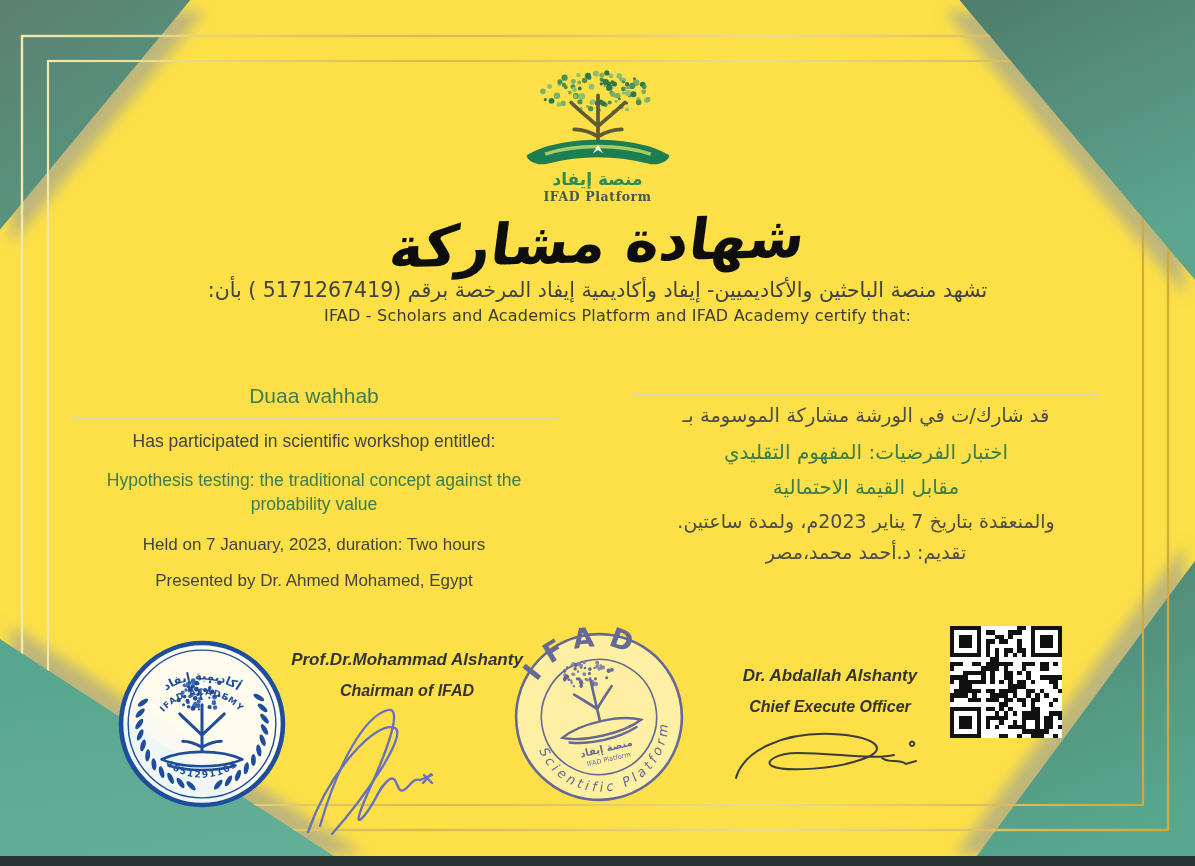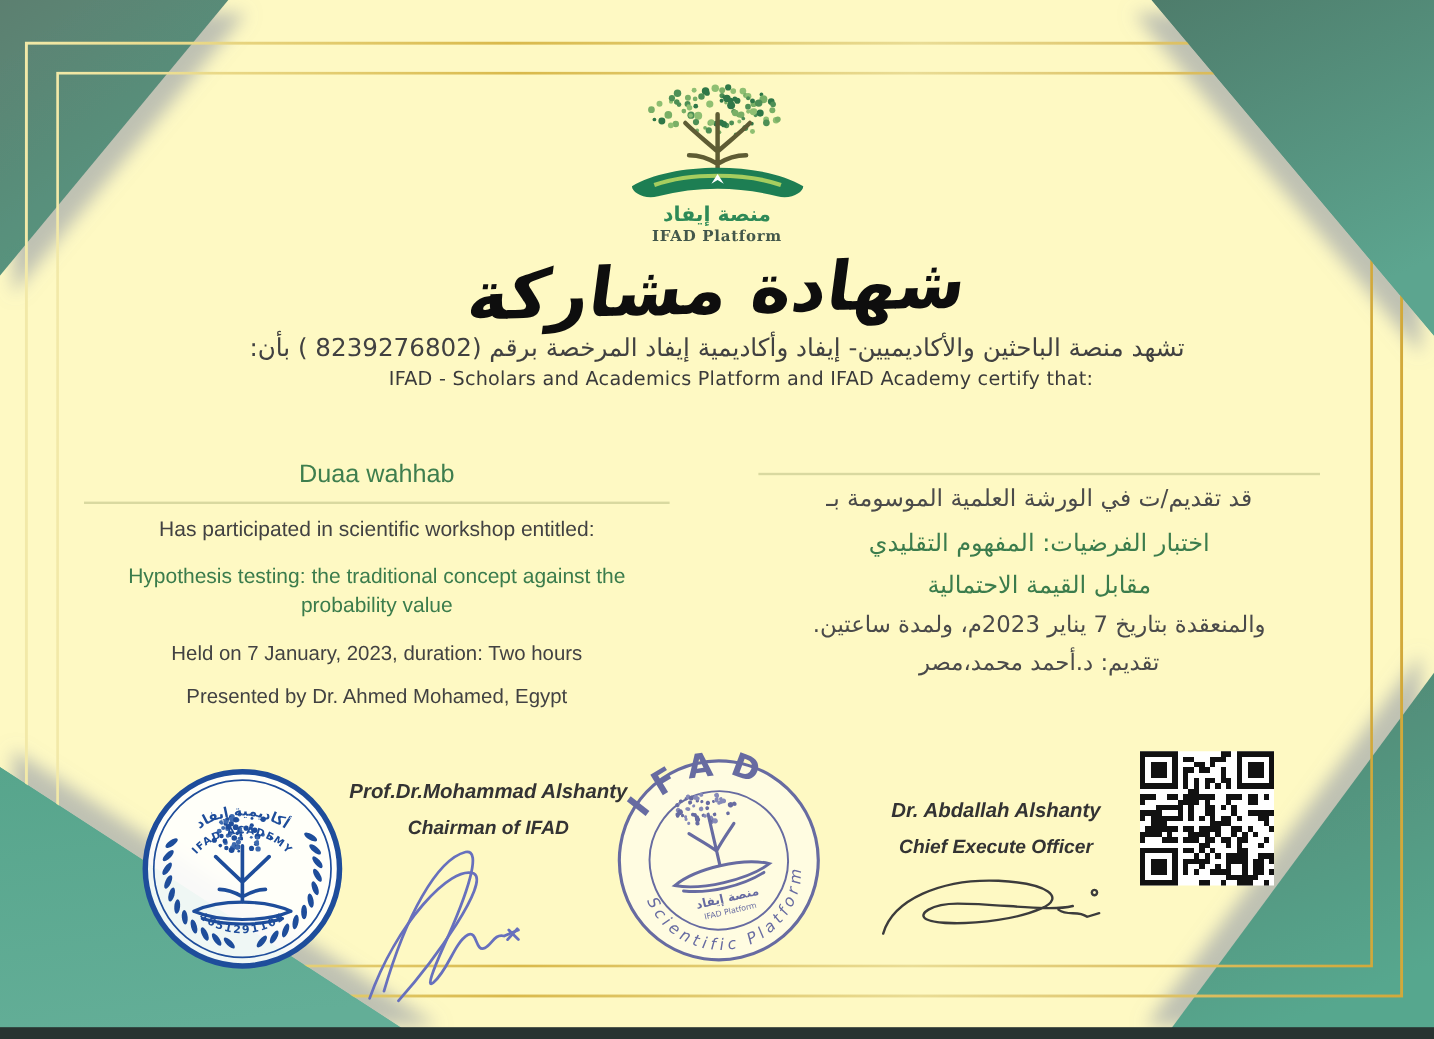--- a/index.html
+++ b/index.html
@@ -1,16 +1,16 @@
 <!DOCTYPE html>
 <html><head>
 <meta charset="utf-8">
 <style>
   html,body{margin:0;padding:0;background:#888;}
-  .stage{width:1195px;height:866px;position:relative;margin:0 auto;background:#fef9c3;
+  .stage{width:1195px;height:866px;position:relative;margin:0 auto;background:#fde047;
          overflow:hidden;font-family:"DejaVu Sans",sans-serif;}
   .bg{position:absolute;inset:0;z-index:0;}
   .content{position:absolute;inset:0;z-index:2;}
 
   
   .header{position:absolute;top:66px;left:0;right:0;text-align:center;}
   .logo-svg{display:block;margin:0 auto;}
   .logo-ar{font-size:17px;font-weight:bold;color:#2e8a57;line-height:1.1;}
   .logo-en{font-size:12.5px;font-weight:bold;color:#44584b;font-family:"DejaVu Serif",serif;letter-spacing:.6px;}
   .callig{margin-top:4px;font-size:57px;font-weight:bold;color:#0e0e0e;direction:rtl;line-height:1.2;}
@@ -204,37 +204,37 @@
         <path d="M36,85 C64,75 110,75 138,85" stroke="#a6cd5f" stroke-width="3.4" fill="none"></path>
         <path d="M87,76 l-5,8 5,-3 5,3 Z" fill="#ffffff"></path>
       </svg>
       <div class="logo-ar">منصة إيفاد</div>
       <div class="logo-en">IFAD Platform</div>
 
       <div class="callig">
         <span>شهادة مشاركة</span>
       </div>
 
-      <div class="certify-ar">تشهد منصة الباحثين والأكاديميين- إيفاد وأكاديمية إيفاد المرخصة برقم (8239276802 ) بأن:</div>
+      <div class="certify-ar">تشهد منصة الباحثين والأكاديميين- إيفاد وأكاديمية إيفاد المرخصة برقم (5171267419 ) بأن:</div>
       <div class="certify-en">IFAD - Scholars and Academics Platform and IFAD Academy certify that:</div>
     </div>
 
     <div class="columns">
       <div class="col col-en">
         <div class="name-en">Duaa wahhab</div>
         <div class="divider"></div>
         <div class="line1">Has participated in scientific workshop entitled:</div>
         <div class="wtitle">Hypothesis testing: the traditional concept against the probability value</div>
         <div class="held">Held on 7 January, 2023, duration:  Two hours</div>
         <div class="pres">Presented by Dr. Ahmed Mohamed, Egypt</div>
       </div>
 
       <div class="col col-ar">
         <div class="divider"></div>
-        <div class="line1">قد تقديم/ت في  الورشة العلمية الموسومة بـ</div>
+        <div class="line1">قد شارك/ت في  الورشة مشاركة الموسومة بـ</div>
         <div class="wtitle1">اختبار الفرضيات: المفهوم التقليدي</div>
         <div class="wtitle2">مقابل القيمة الاحتمالية</div>
         <div class="held">والمنعقدة  بتاريخ 7 يناير 2023م، ولمدة ساعتين.</div>
         <div class="pres">تقديم: د.أحمد محمد،مصر</div>
       </div>
     </div>
 
     <div class="footer">
 
       <svg class="academy-seal" width="172" height="172" viewBox="0 0 170 170">

